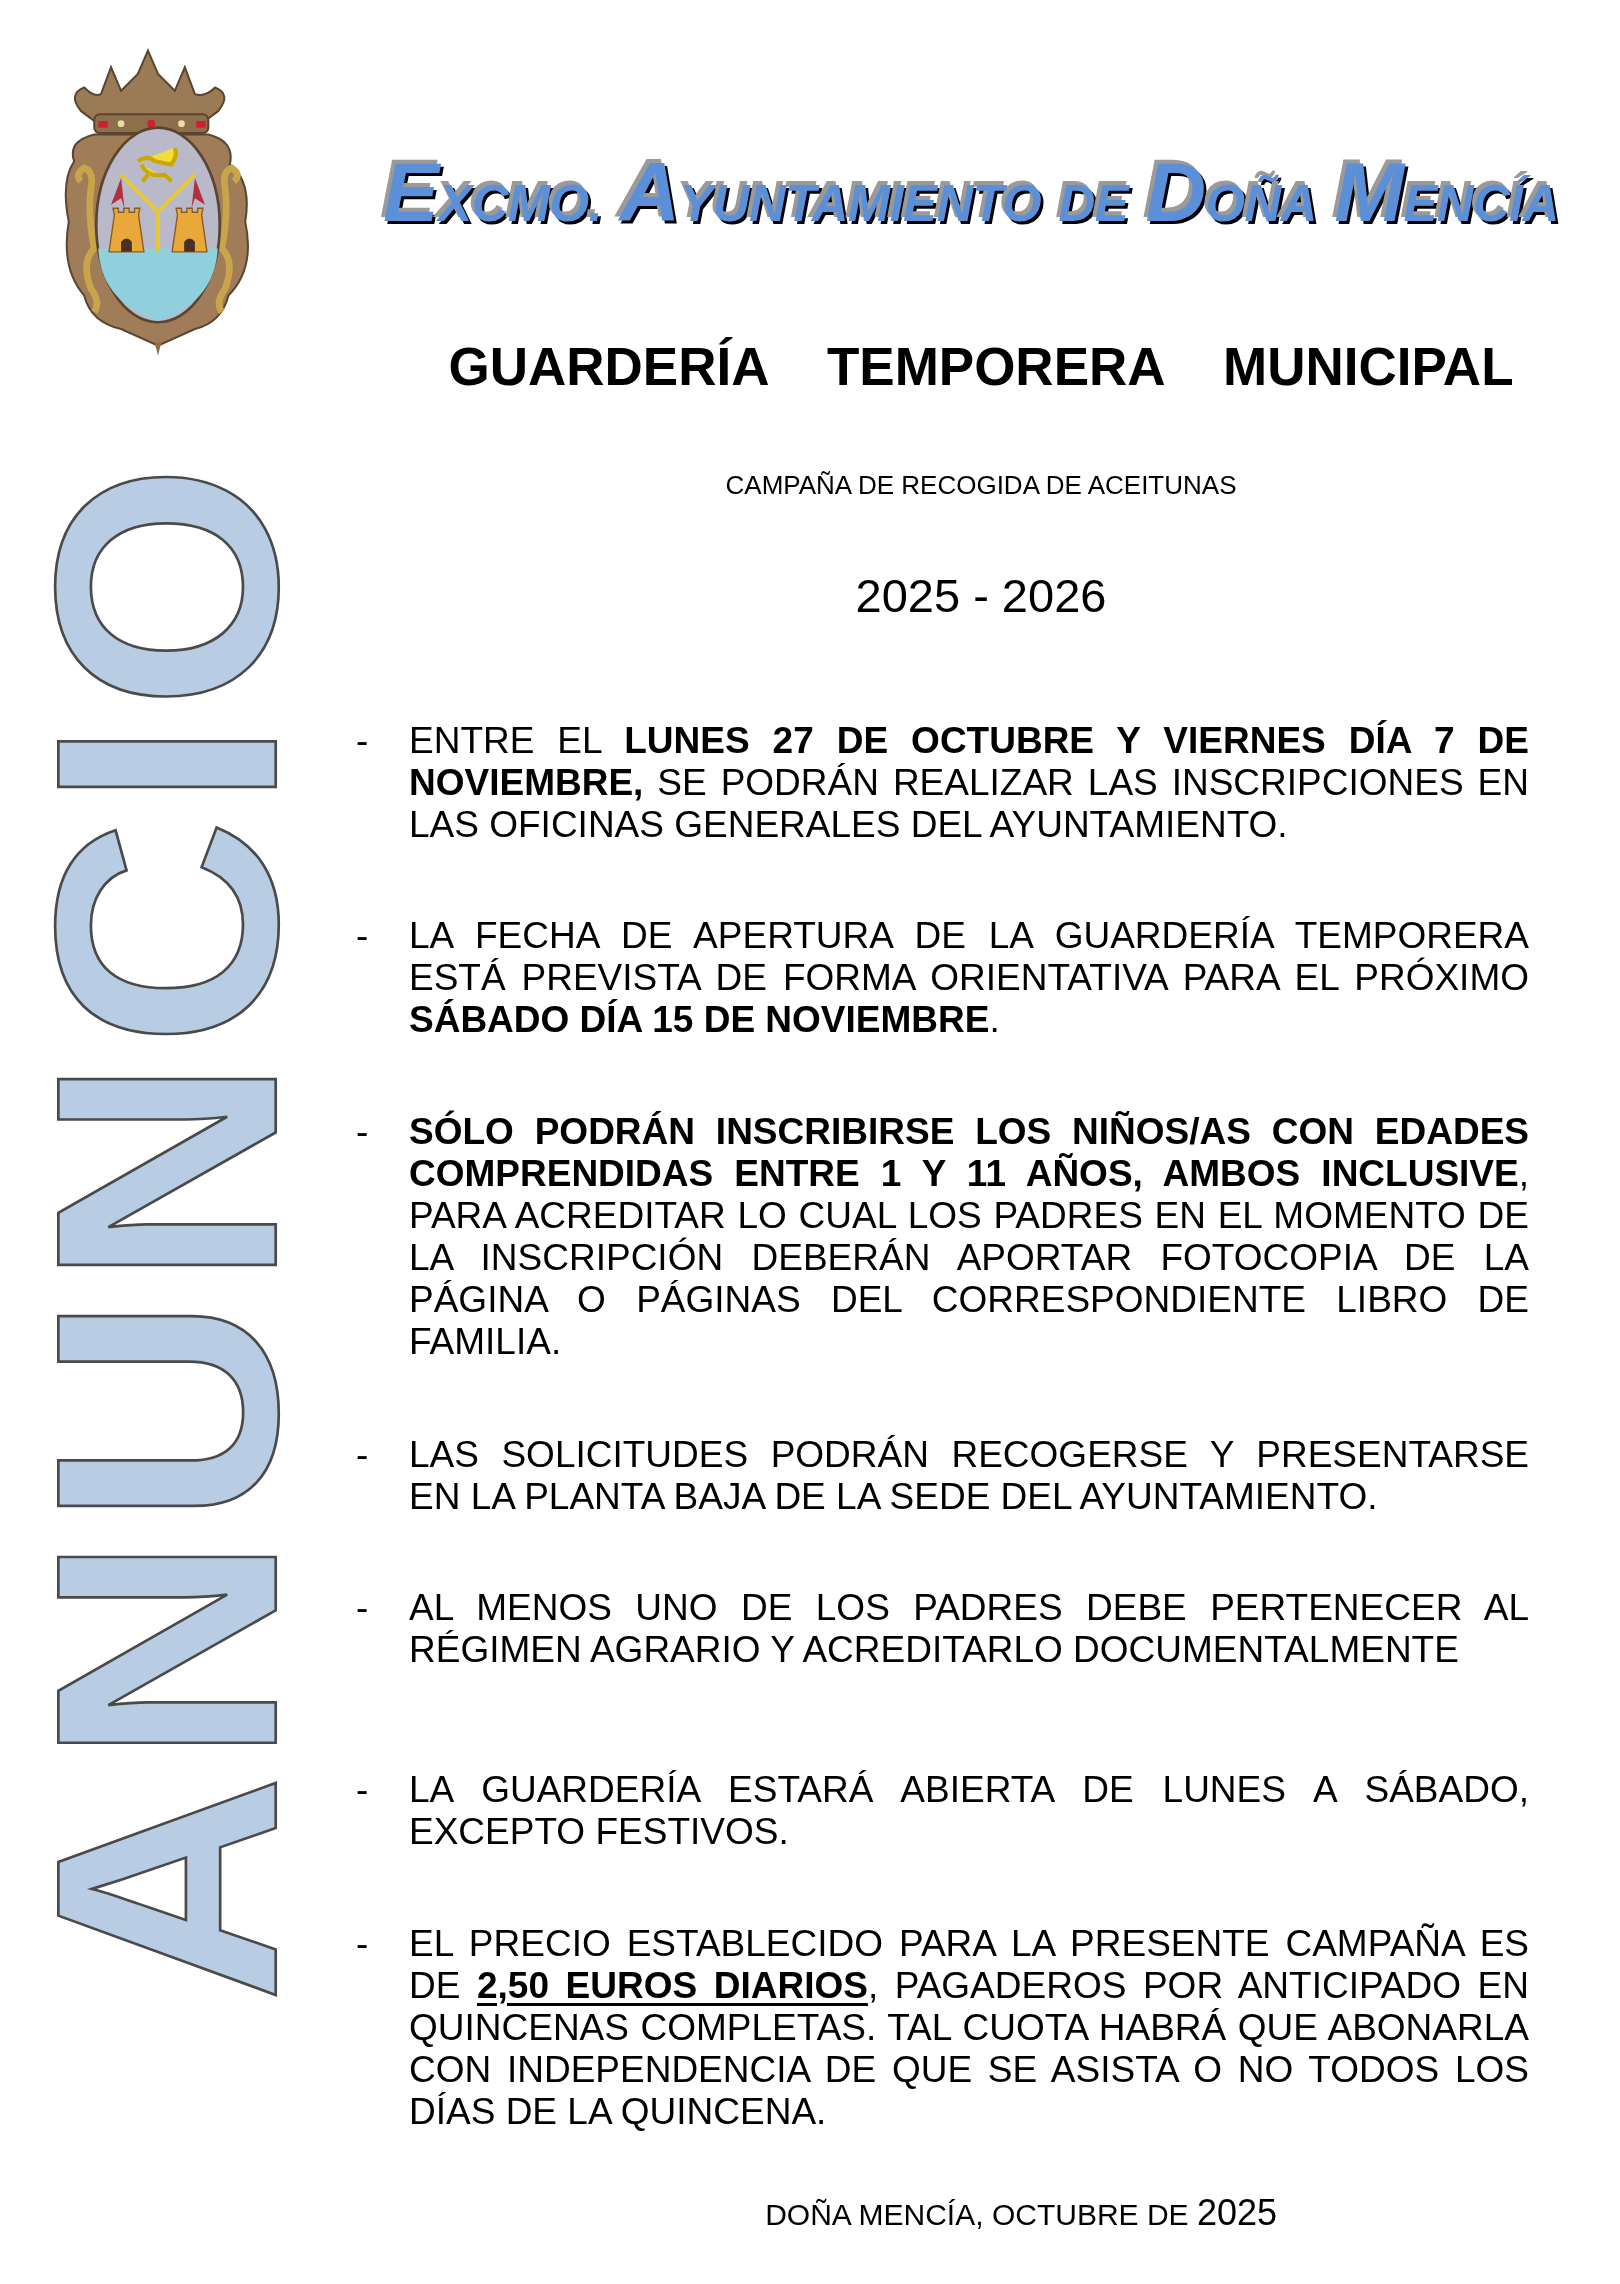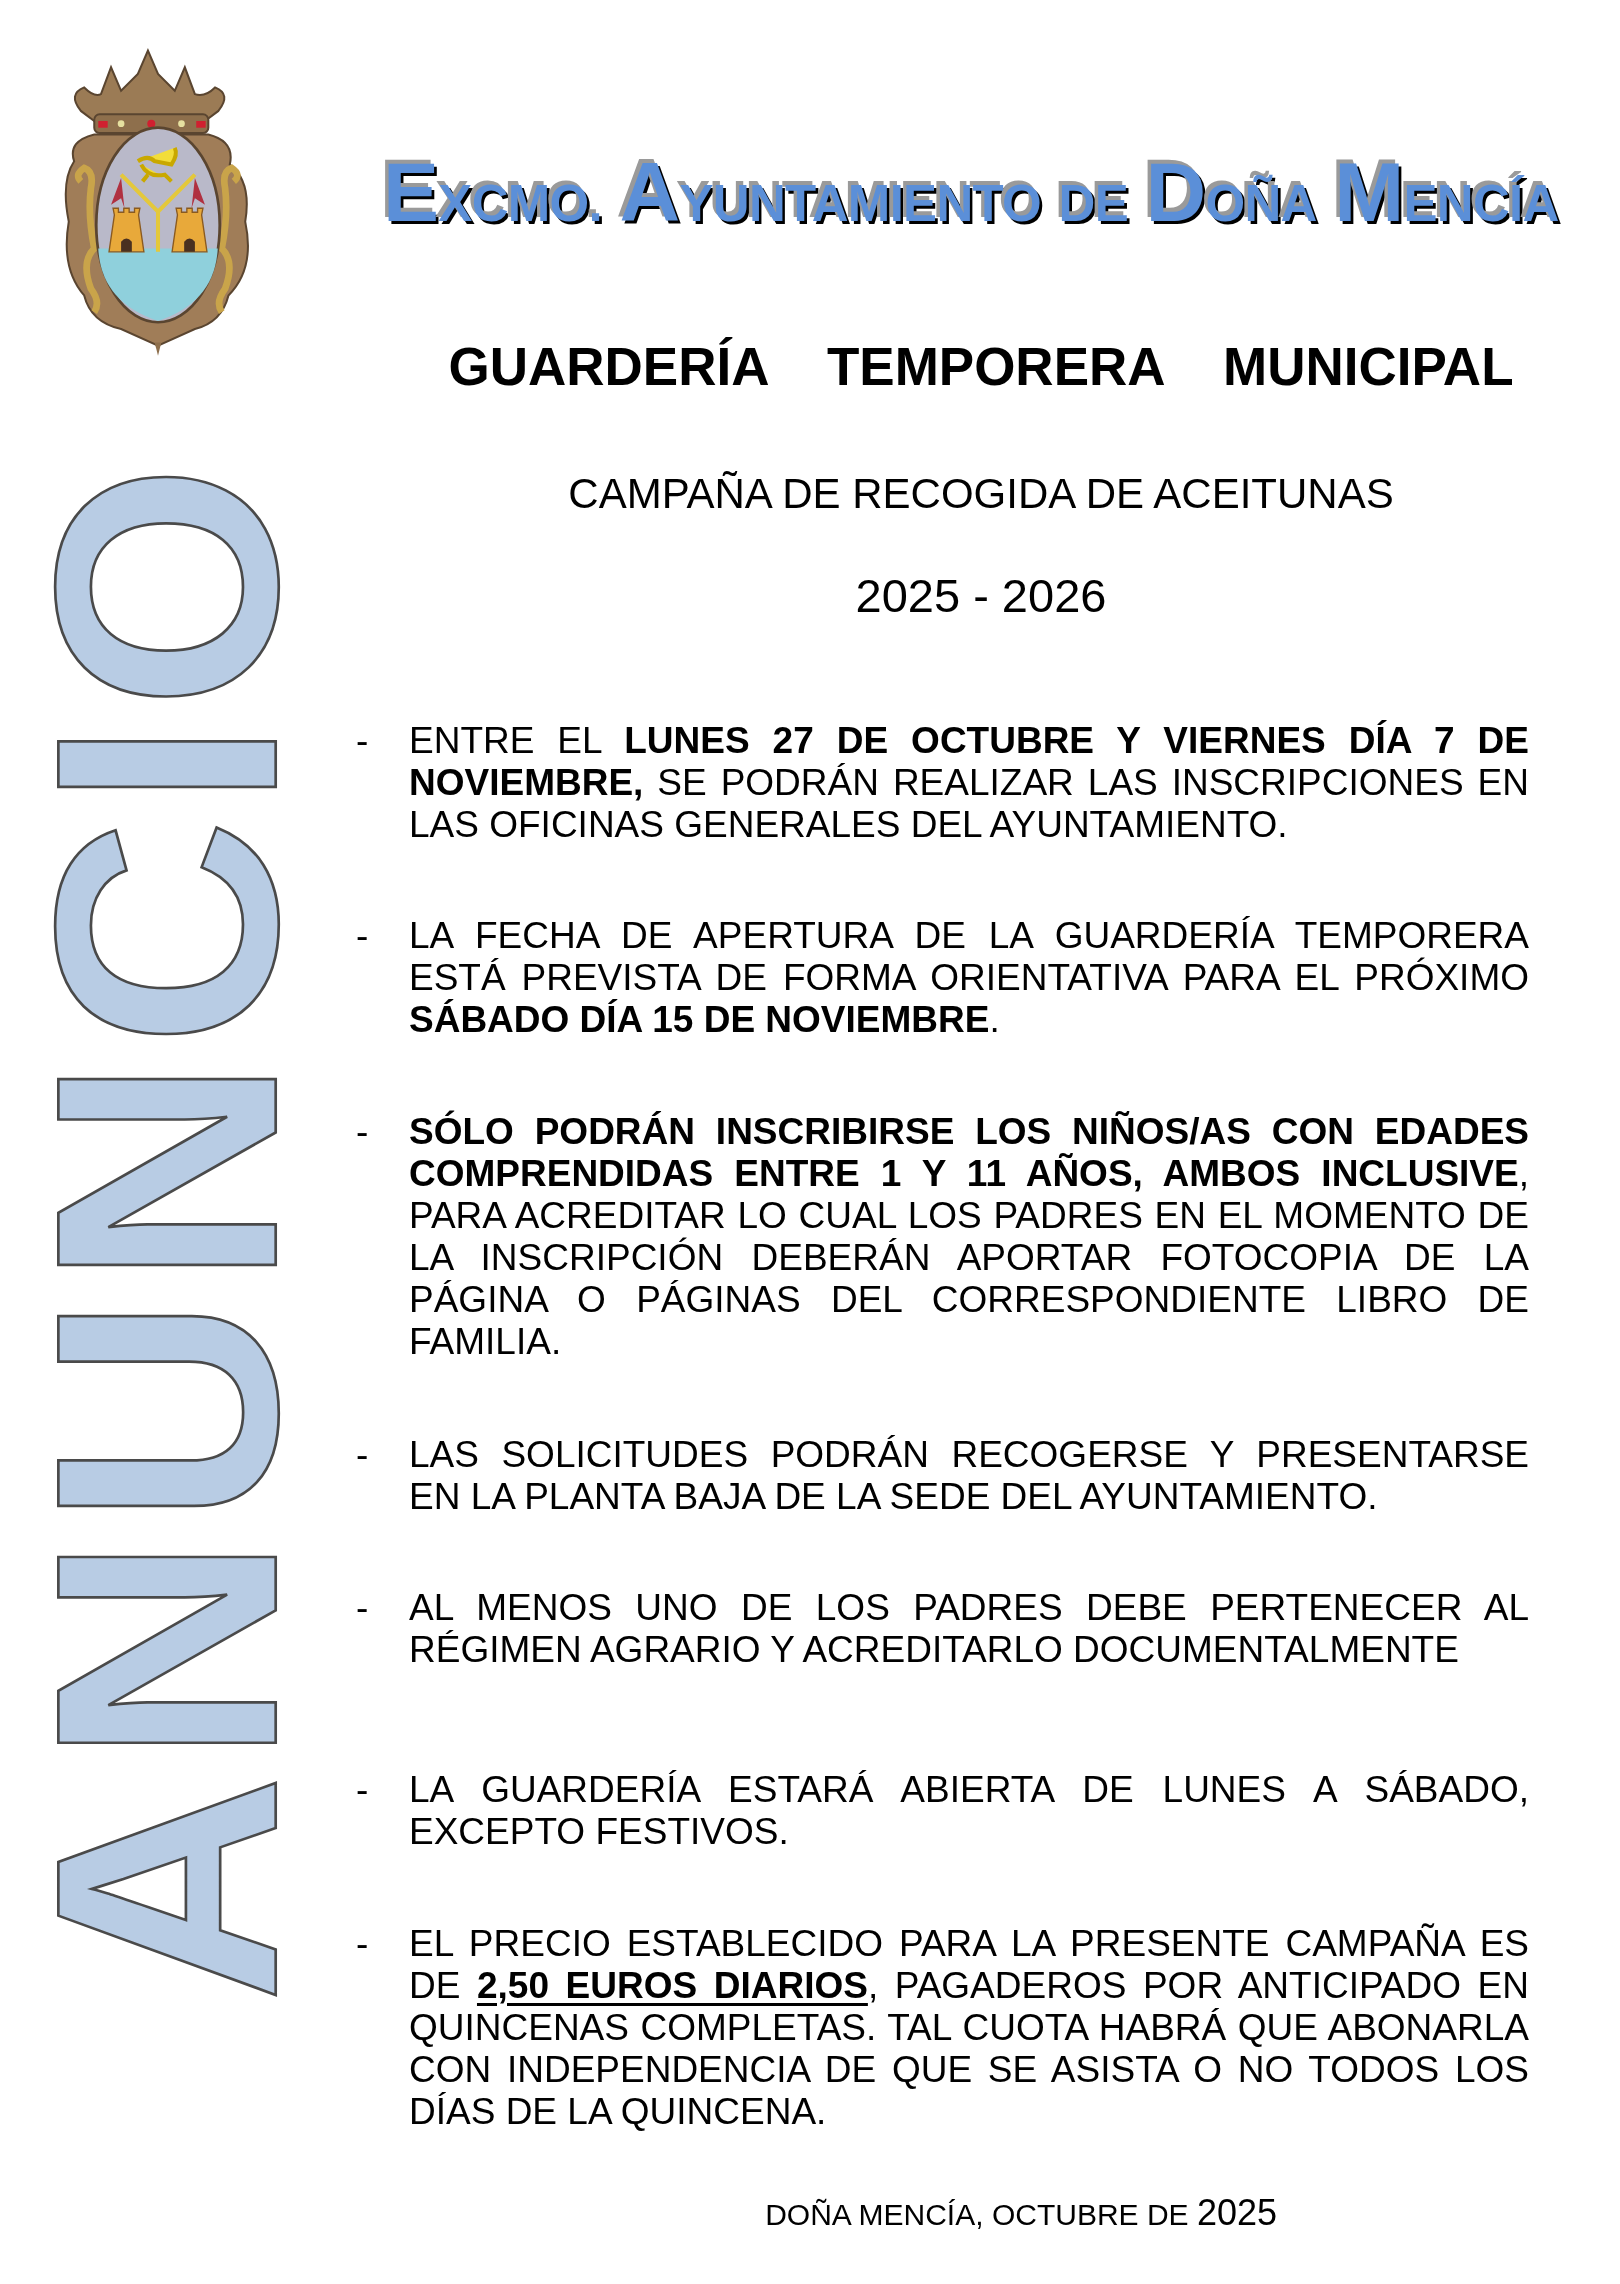--- a/index.html
+++ b/index.html
@@ -4,31 +4,31 @@
 <style>
   html, body { margin: 0; padding: 0; background: #ffffff; }
   body { width: 1620px; height: 2284px; position: relative; overflow: hidden;
          font-family: "Liberation Sans", sans-serif; color: #000; }
 
   
   #crest { position: absolute; left: 54px; top: 47px; width: 208px; height: 309px; }
 
   
   #org-title { position: absolute; left: 383px; top: 144px; white-space: nowrap;
-               font-family: "Liberation Sans", sans-serif; font-weight: bold; 
+               font-family: "Liberation Sans", sans-serif; font-weight: bold; font-style: italic;
                color: #5b8fd8; letter-spacing: -0.7px;
                text-shadow: -3.4px -4px 0 #9a9a9a, 2.7px 3.4px 0 #000000; text-align: right; }
   #org-title .big { font-size: 84px; }
   #org-title .small { font-size: 51px; text-transform: uppercase; }
   #org-title .word { margin-right: 17.5px; }
 
   
   .center-block { position: absolute; left: 376px; width: 1210px; text-align: center; }
   #main-heading { top: 336px; font-size: 53px; font-weight: bold; word-spacing: 15px; }
-  #sub-heading { top: 470px; font-size: 42px; }
+  #sub-heading { top: 470px; font-size: 26px; }
   #year-heading { top: 568px; font-size: 47px; }
 
   
   #banner { position: absolute; left: 27px; top: 457px; width: 289px; height: 1566px; }
 
   
   .item { position: absolute; left: 356px; width: 1173px; }
   .item .dash { position: absolute; left: 0; top: 0; font-size: 37px; line-height: 42px; }
   .item .text { margin-left: 53px; font-size: 37px; line-height: 42px; text-align: justify;
                 text-align-last: left; }

